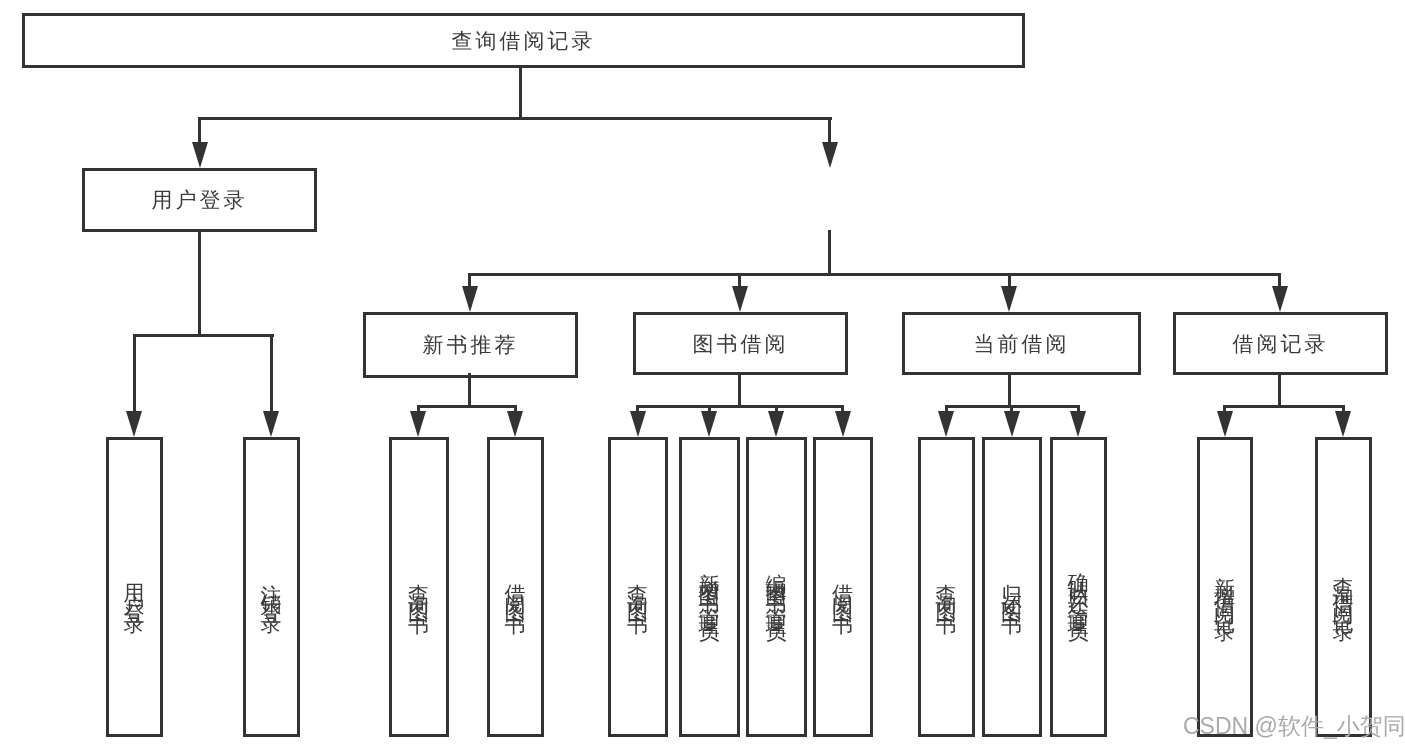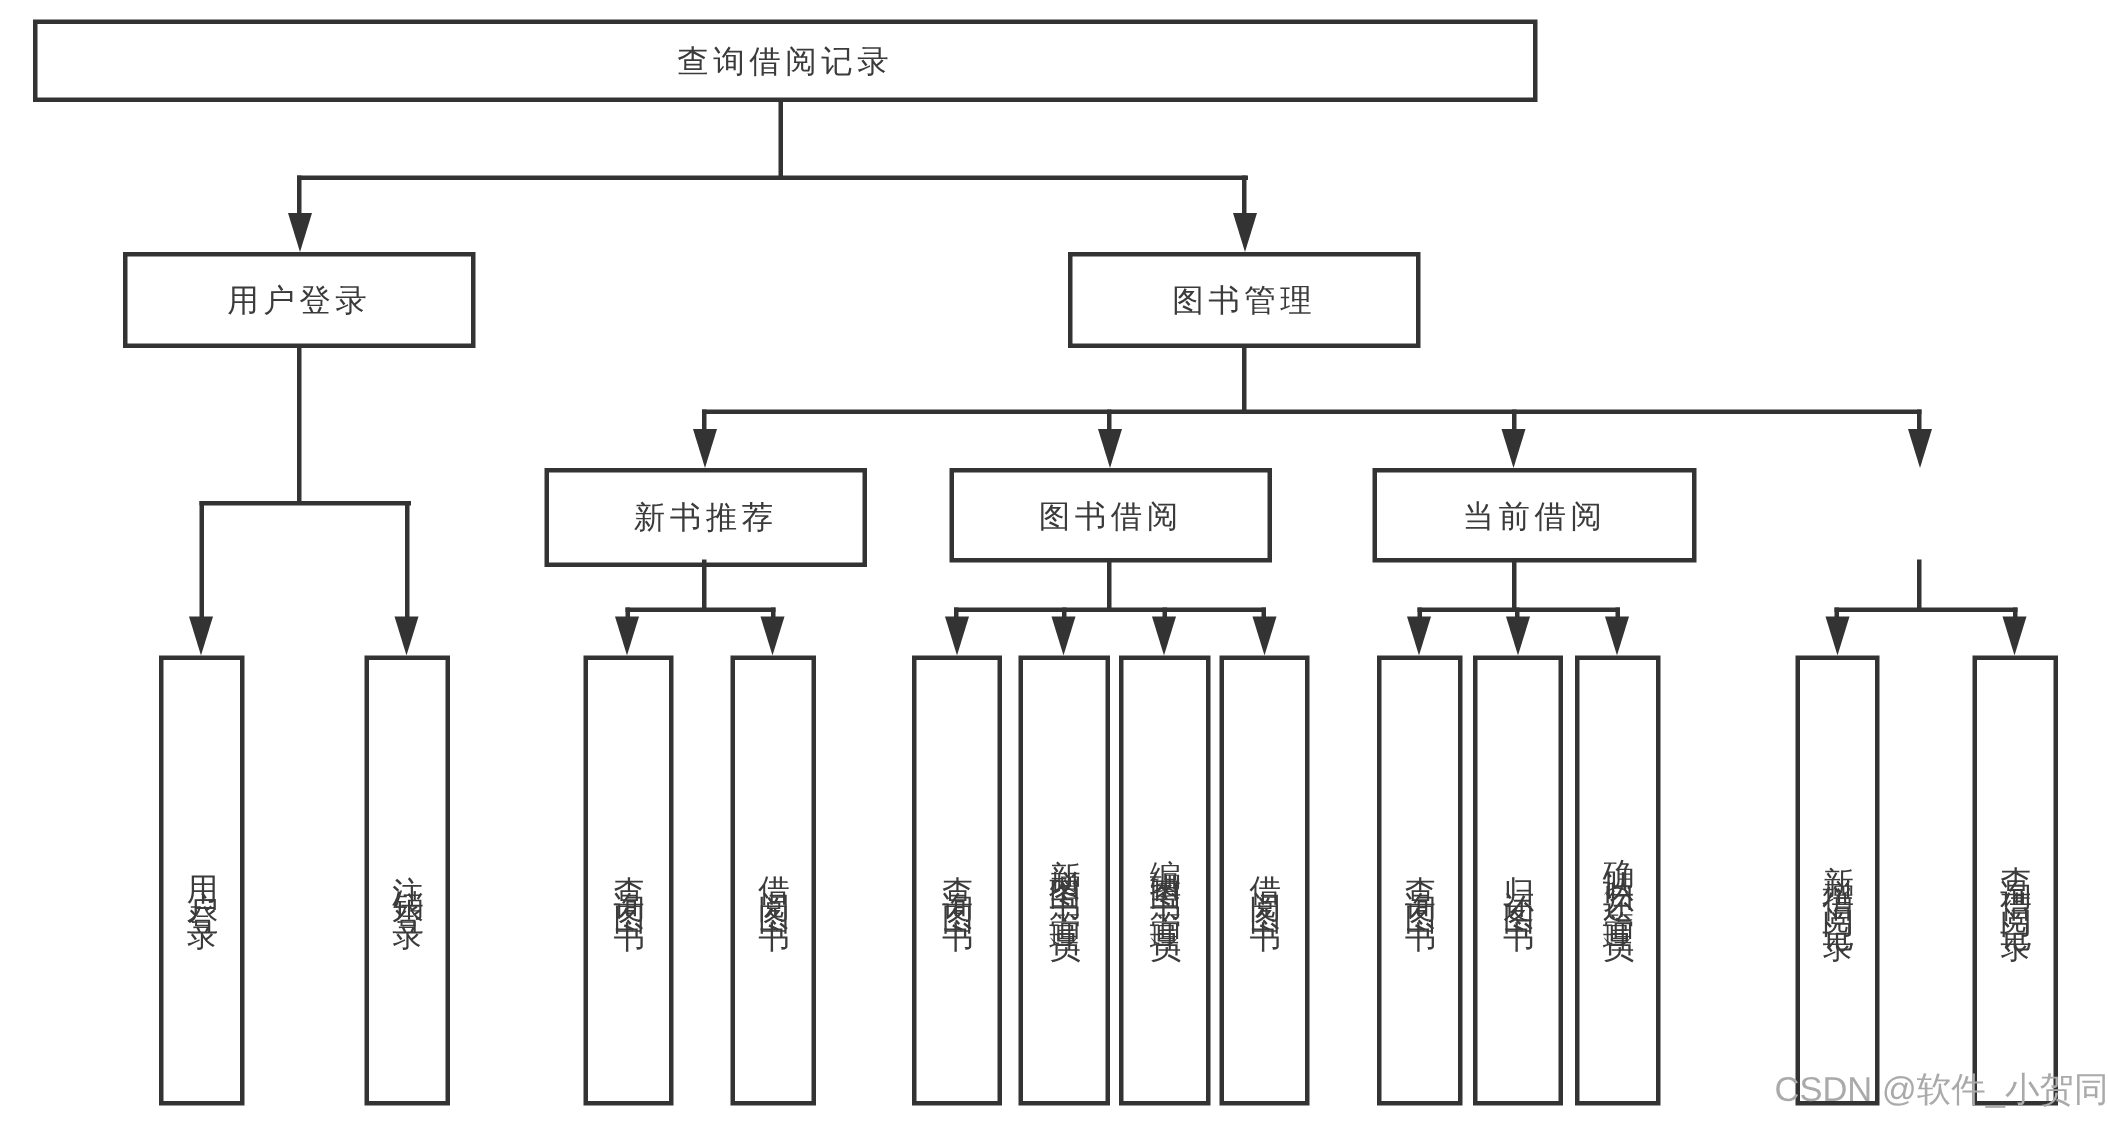--- a/index.html
+++ b/index.html
@@ -34,25 +34,25 @@
   }
 </style>
 </head>
 <body>
 
 <div class="canvas">
 
   <div class="b" style="left:22px;top:13px;width:1003px;height:55px;">查询借阅记录</div>
 
   <div class="b" style="left:82px;top:168px;width:235px;height:64px;">用户登录</div>
-  <div class="b" style="left:712px;top:168px;width:235px;height:64px;">图书管理</div>
 
   <div class="b" style="left:363px;top:312px;width:215px;height:66px;">新书推荐</div>
   <div class="b" style="left:633px;top:312px;width:215px;height:63px;font-family:Liberation Serif, serif;">图书借阅</div>
-  <div class="b" style="left:902px;top:312px;width:216px;height:63px;margin-left:13px;">当前借阅</div>
+  <div class="b" style="left:902px;top:312px;width:239px;height:63px;">当前借阅</div>
+  <div class="b" style="left:1173px;top:312px;width:215px;height:63px;">借阅记录</div>
 
   <div class="bv" style="left:106px;top:437px;width:57px;height:300px;">用户登录</div>
   <div class="bv" style="left:243px;top:437px;width:57px;height:300px;">注销登录</div>
 
   <div class="bv" style="left:389px;top:437px;width:60px;height:300px;">查询图书</div>
   <div class="bv" style="left:487px;top:437px;width:57px;height:300px;">借阅图书</div>
 
   <div class="bv" style="left:608px;top:437px;width:60px;height:300px;">查询图书</div>
   <div class="bv" style="left:679px;top:437px;width:61px;height:300px;letter-spacing:7px;">新增图书（管理员）</div>
   <div class="bv" style="left:746px;top:437px;width:61px;height:300px;letter-spacing:7px;">编辑图书（管理员）</div>

